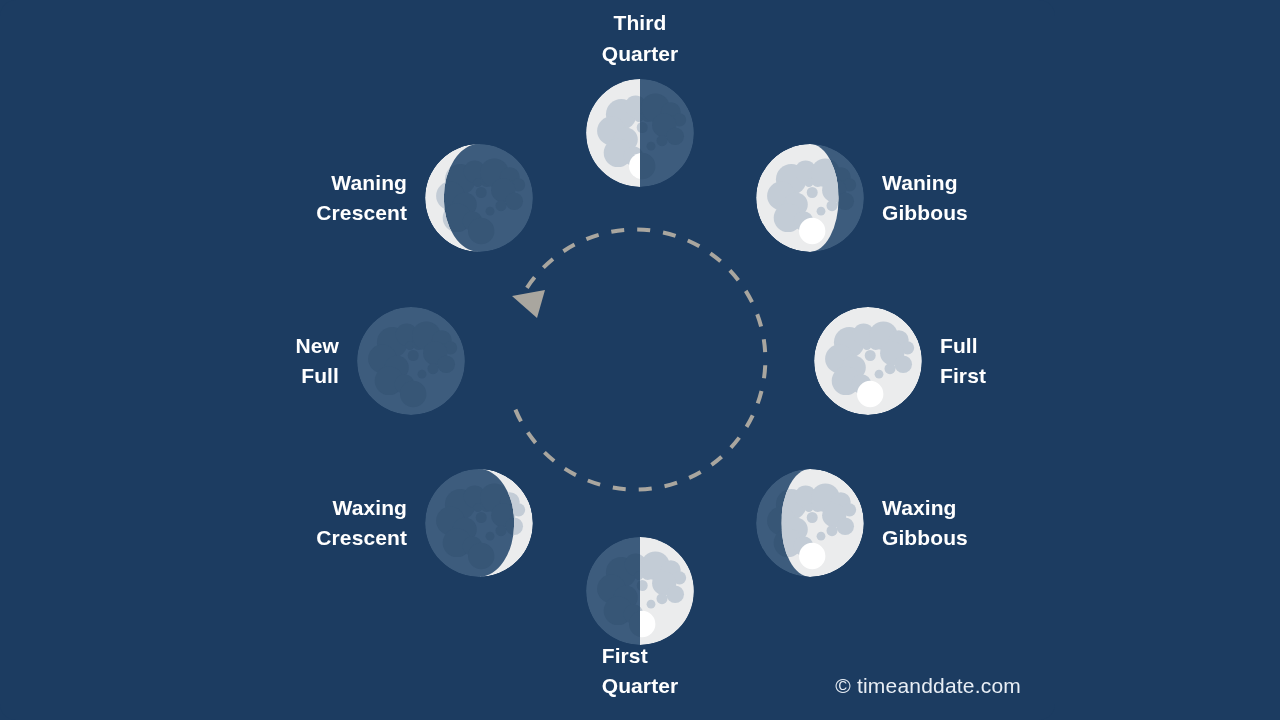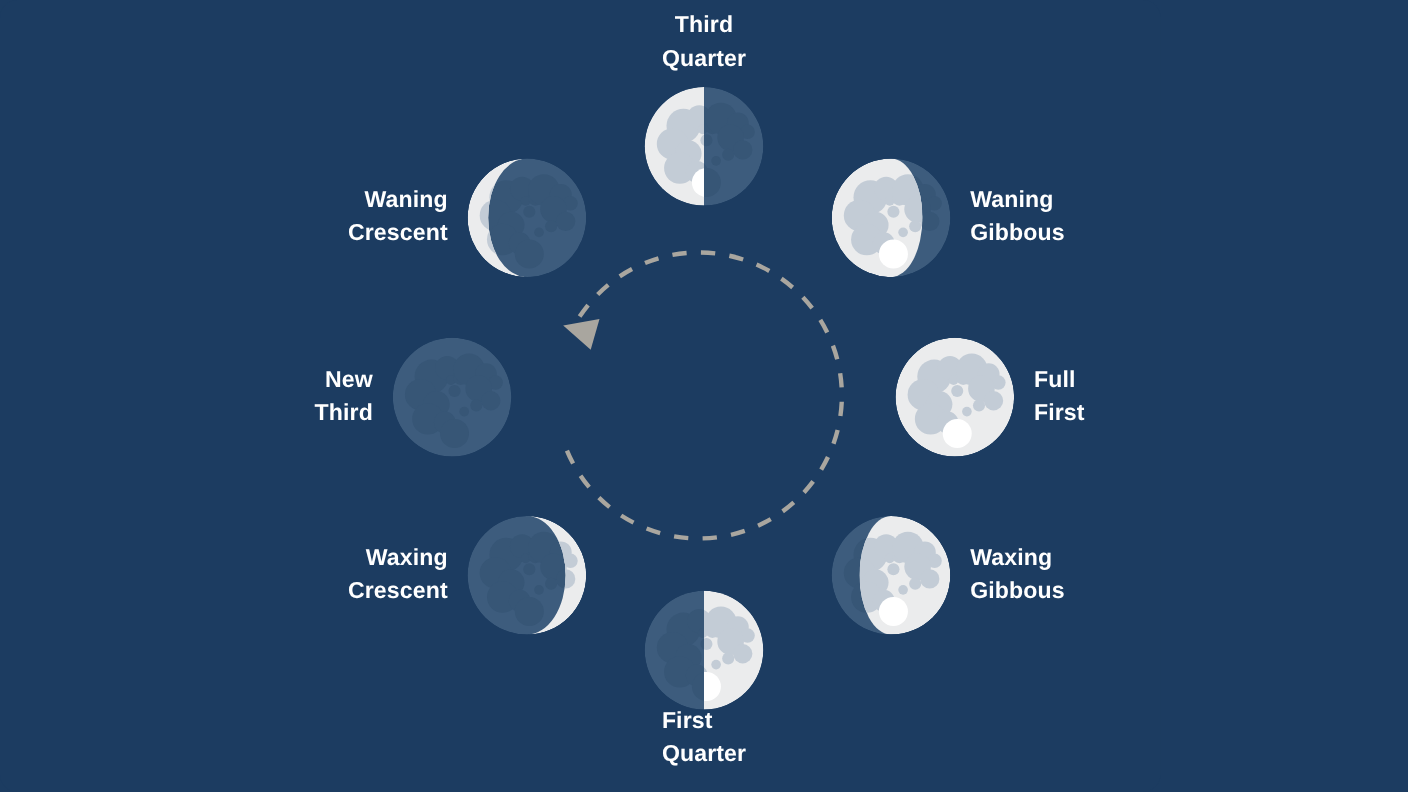--- a/index.html
+++ b/index.html
@@ -450,21 +450,21 @@
             <circle cx="64" cy="27" r="13" fill="#375676"></circle>
             <circle cx="78" cy="31" r="9" fill="#375676"></circle>
             <circle cx="86" cy="38" r="6" fill="#375676"></circle>
             <circle cx="72" cy="43" r="11" fill="#375676"></circle>
             <circle cx="82" cy="53" r="8" fill="#375676"></circle>
             <circle cx="70" cy="57" r="5" fill="#375676"></circle>
             <circle cx="60" cy="62" r="4" fill="#375676"></circle>
             <circle cx="52" cy="80" r="12" fill="#375676"></circle>
           </g>
         </svg>
-        <div class="label left-of">New Third</div>
+        <div class="label left-of">New Full</div>
       </div>
       <div class="phase" style="left: 479px; top: 198px;">
         <svg viewBox="0 0 100 100" class="moon-svg">
           <defs>
             <clipPath id="disc-waning-crescent">
               <circle cx="50" cy="50" r="49"></circle>
             </clipPath>
             <clipPath id="lit-waning-crescent">
               <path d="M 50 1 A 49 49 0 0 0 50 99 A 32 49 0 0 1 50 1 Z"></path>
             </clipPath>
@@ -510,14 +510,15 @@
               <circle cx="60" cy="62" r="4" fill="#c3ccd6"></circle>
               <circle cx="52" cy="80" r="12" fill="#ffffff"></circle>
             </g>
           </g>
         </svg>
         <div class="label left-of">Waning
 Crescent</div>
       </div>
     </div>
 
+  <div id="footer-credit">© timeanddate.com</div>
 
 </div>
 
 </body></html>

